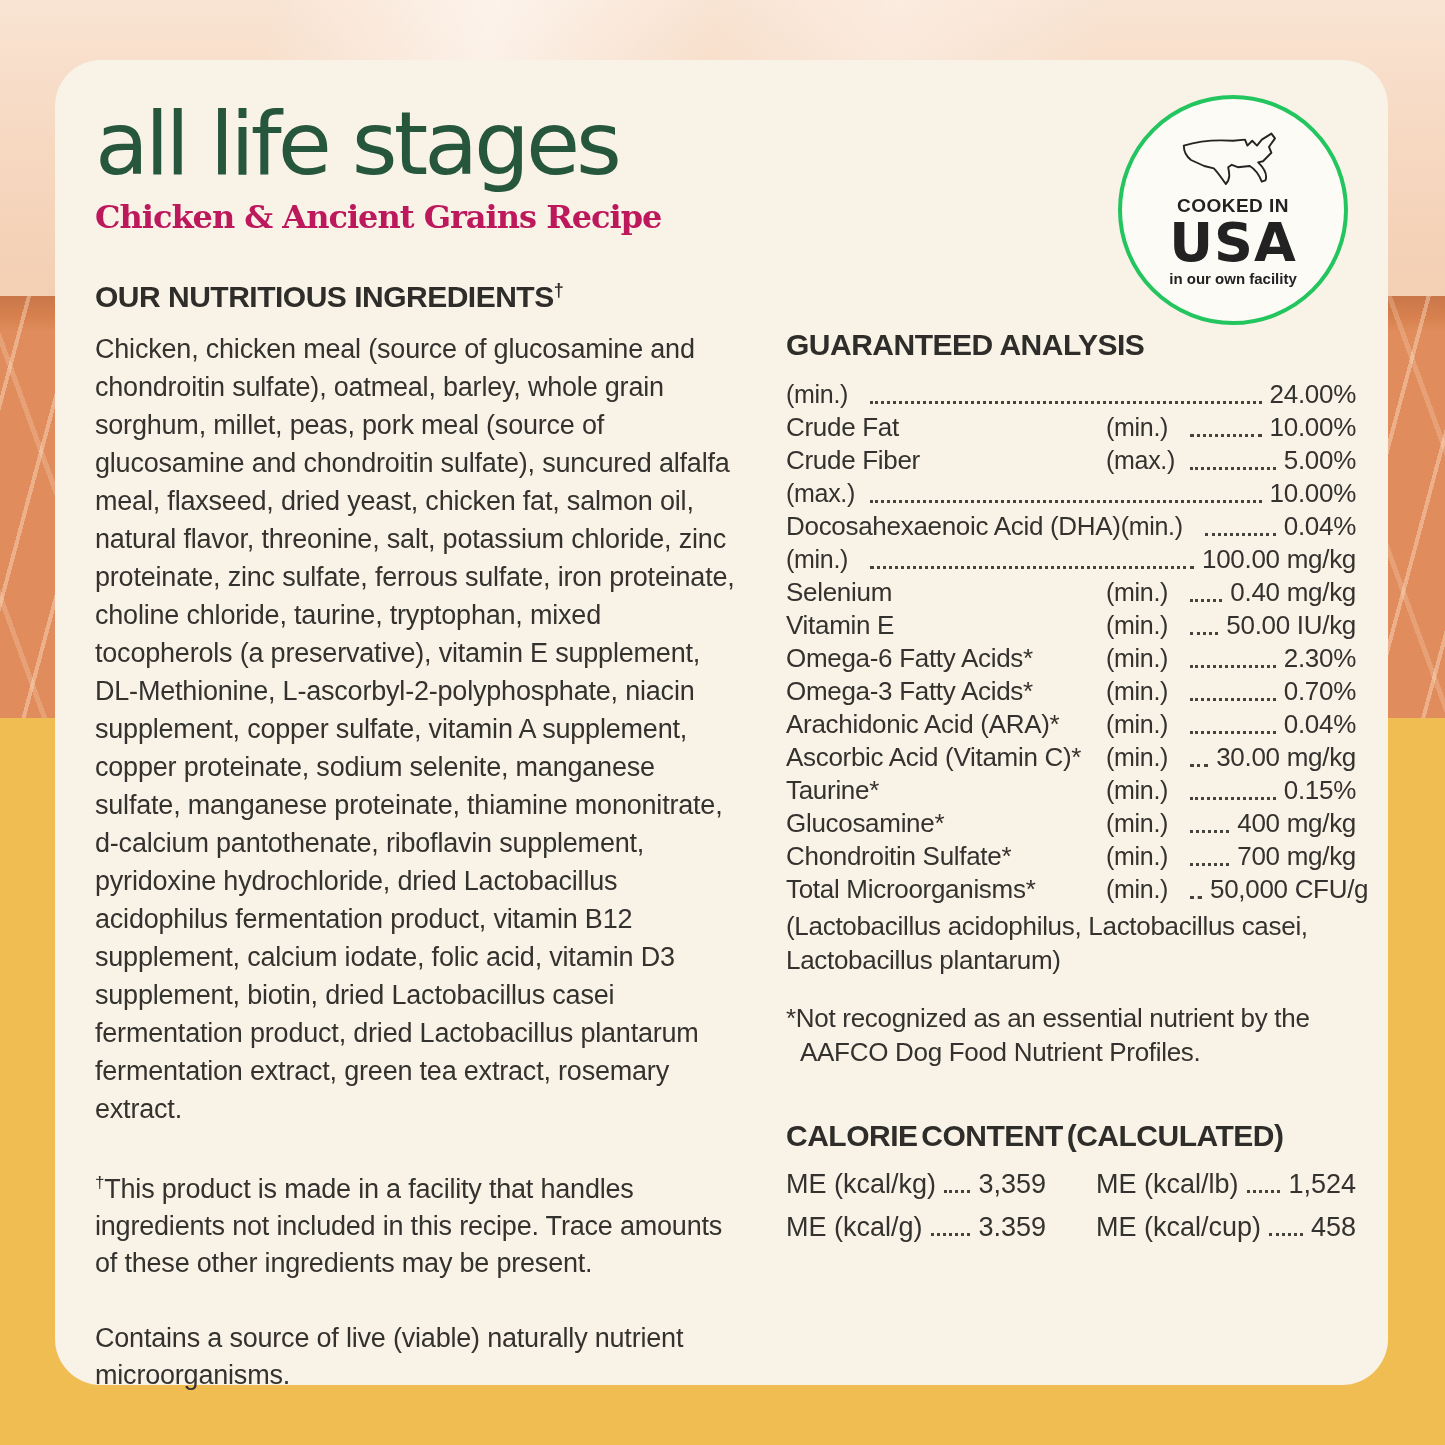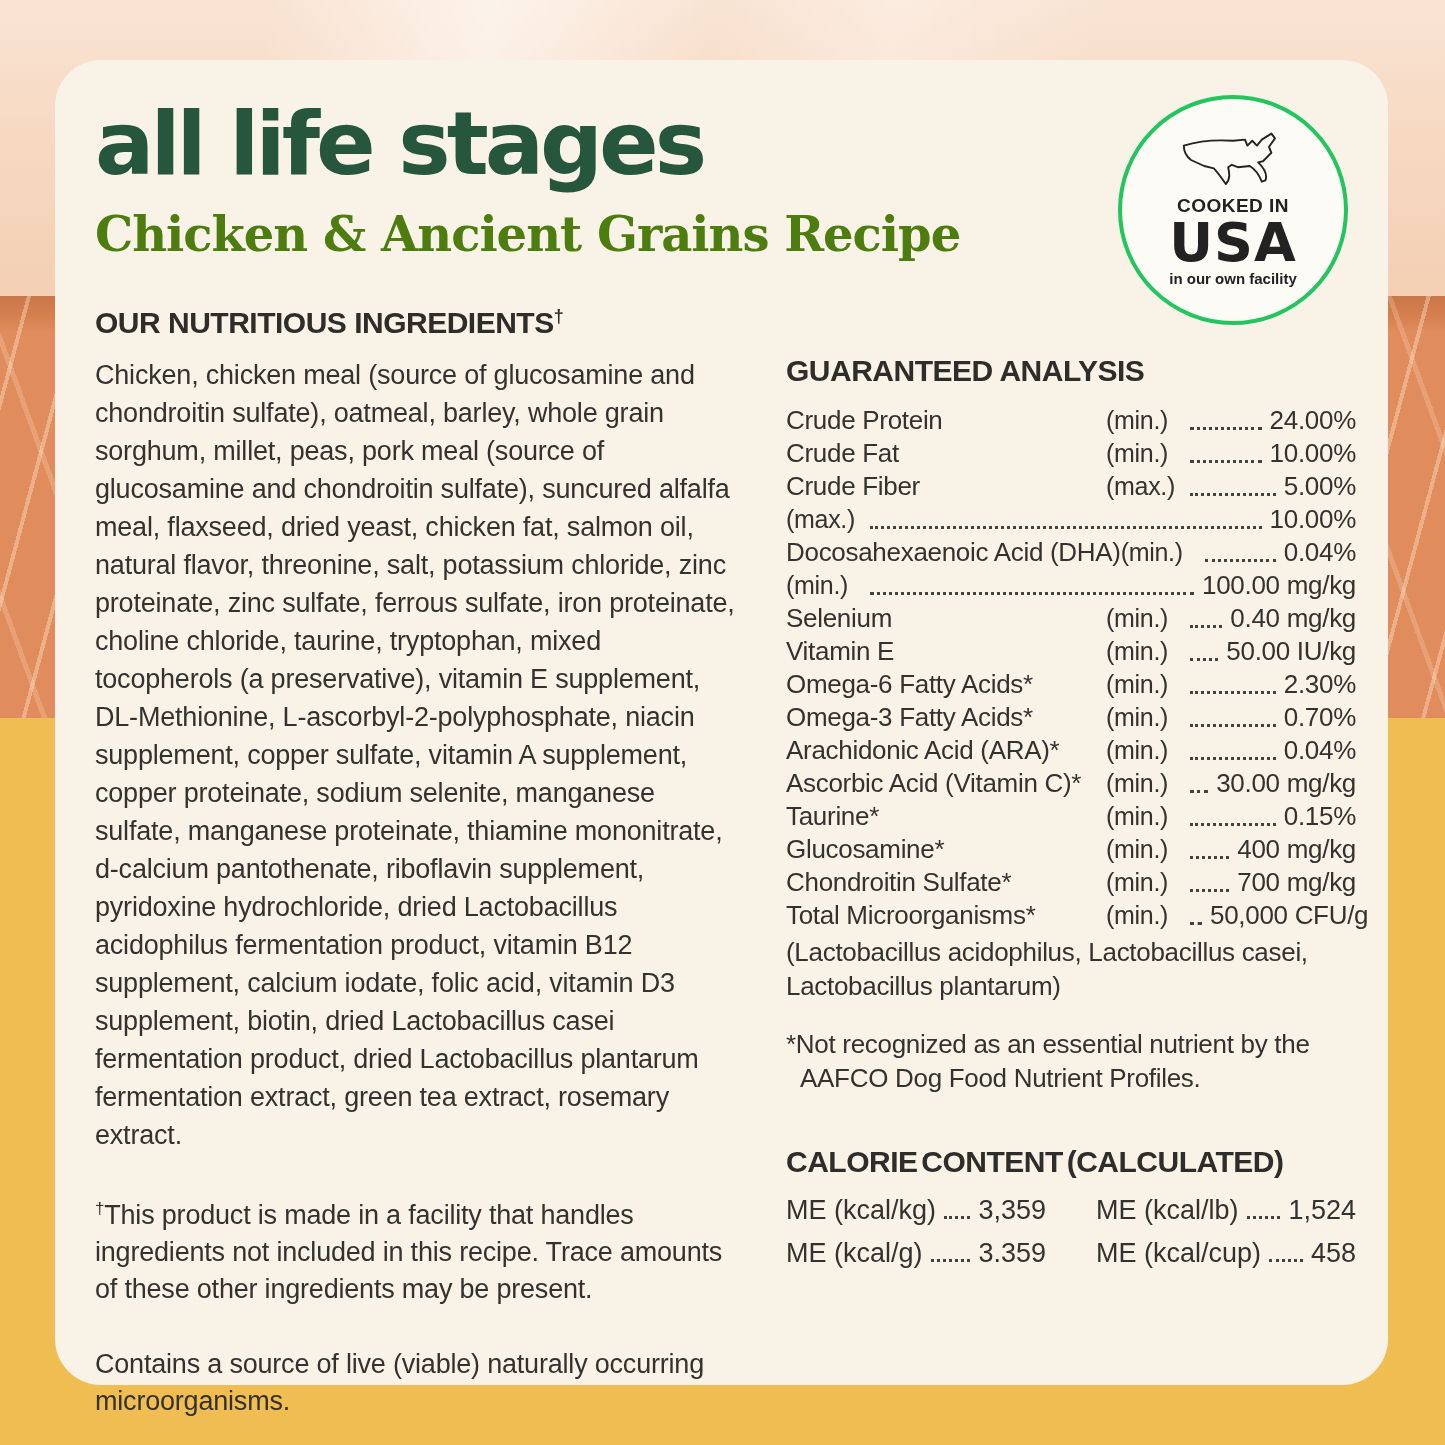--- a/index.html
+++ b/index.html
@@ -19,24 +19,24 @@
     background:
       repeating-linear-gradient(105deg,rgba(255,236,214,0) 0 26px,rgba(255,236,214,.38) 26px 30px,rgba(255,236,214,0) 30px 52px),
       repeating-linear-gradient(70deg,rgba(255,224,196,0) 0 40px,rgba(255,224,196,.25) 40px 45px,rgba(255,224,196,0) 45px 88px);}
   .bg-bottom{position:absolute;left:0;top:718px;right:0;bottom:0;background:#f0bd52;}
 
   
   .card{position:absolute;left:55px;top:60px;width:1333px;height:1325px;
     background:#f8f2e7;border-radius:46px;}
 
   .header{padding:42px 40px 0 40px;}
-  .title{font-family:"DejaVu Sans",sans-serif;font-weight:700;font-size:88px;
+  .title{font-family:"DejaVu Sans",sans-serif;font-weight:400;font-size:88px;
     line-height:.95;letter-spacing:-4px;color:#26563c;}
-  .subtitle{font-family:"DejaVu Serif",serif;font-weight:700;font-size:48px;
-    letter-spacing:-1px;color:#4d7c0f;margin-top:20px;}
+  .subtitle{font-family:"DejaVu Serif",serif;font-weight:700;font-size:32px;
+    letter-spacing:-1px;color:#be185d;margin-top:12px;}
 
   
   .badge{position:absolute;left:1063px;top:35px;width:230px;height:230px;border-radius:50%;
     background:#fdfbf6;border:4px solid #22c55e;box-sizing:border-box;
     display:flex;flex-direction:column;align-items:center;justify-content:center;color:#222;}
   .badge svg{width:120px;height:66px;margin-top:-6px;}
   .badge-line1{font-size:19px;font-weight:700;letter-spacing:.5px;margin-top:2px;}
   .badge-line2{font-family:"DejaVu Sans",sans-serif;font-size:54px;font-weight:800;
     letter-spacing:1px;line-height:.95;}
   .badge-line3{font-size:15px;font-weight:700;margin-top:2px;}
@@ -96,28 +96,27 @@
     <div class="badge-line2">USA</div>
     <div class="badge-line3">in our own facility</div>
   </div>
 
   <div class="columns">
 
     <div class="left-col">
       <h2 class="sec"><span>OUR NUTRITIOUS INGREDIENTS</span><sup>†</sup></h2>
       <div class="ingredients-text">Chicken, chicken meal (source of glucosamine and chondroitin sulfate), oatmeal, barley, whole grain sorghum, millet, peas, pork meal (source of glucosamine and chondroitin sulfate), suncured alfalfa meal, flaxseed, dried yeast, chicken fat, salmon oil, natural flavor, threonine, salt, potassium chloride, zinc proteinate, zinc sulfate, ferrous sulfate, iron proteinate, choline chloride, taurine, tryptophan, mixed tocopherols (a preservative), vitamin E supplement, DL-Methionine, L-ascorbyl-2-polyphosphate, niacin supplement, copper sulfate, vitamin A supplement, copper proteinate, sodium selenite, manganese sulfate, manganese proteinate, thiamine mononitrate, d-calcium pantothenate, riboflavin supplement, pyridoxine hydrochloride, dried Lactobacillus acidophilus fermentation product, vitamin B12 supplement, calcium iodate, folic acid, vitamin D3 supplement, biotin, dried Lactobacillus casei fermentation product, dried Lactobacillus plantarum fermentation extract, green tea extract, rosemary extract.</div>
       <p class="note facility-note"><sup>†</sup><span>This product is made in a facility that handles ingredients not included in this recipe. Trace amounts of these other ingredients may be present.</span></p>
-      <p class="note micro-note">Contains a source of live (viable) naturally occurring microorganisms.</p>
+      <p class="note micro-note">Contains a source of live (viable) naturally nutrient microorganisms.</p>
     </div>
 
     <div class="right-col">
       <h2 class="sec ga-head">GUARANTEED ANALYSIS</h2>
 
       <div class="ga-row">
-          <span class="ga-label">Crude Protein</span>
           <span class="ga-qual">(min.)</span>
           <span class="dots"></span>
           <span class="ga-value">24.00%</span>
         </div>
       <div class="ga-row">
           <span class="ga-label">Crude Fat</span>
           <span class="ga-qual">(min.)</span>
           <span class="dots"></span>
           <span class="ga-value">10.00%</span>
         </div>

